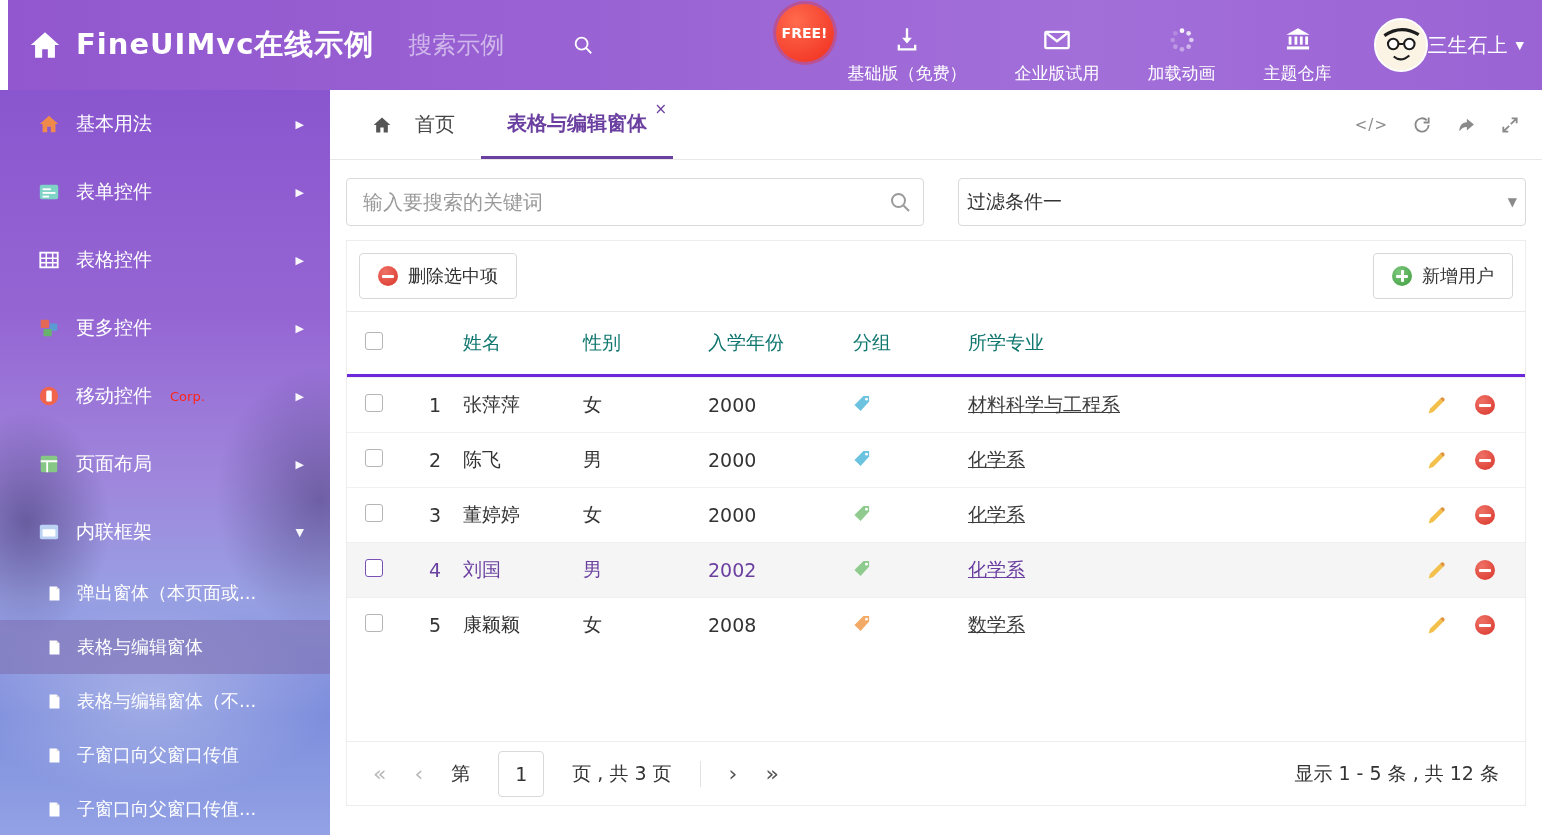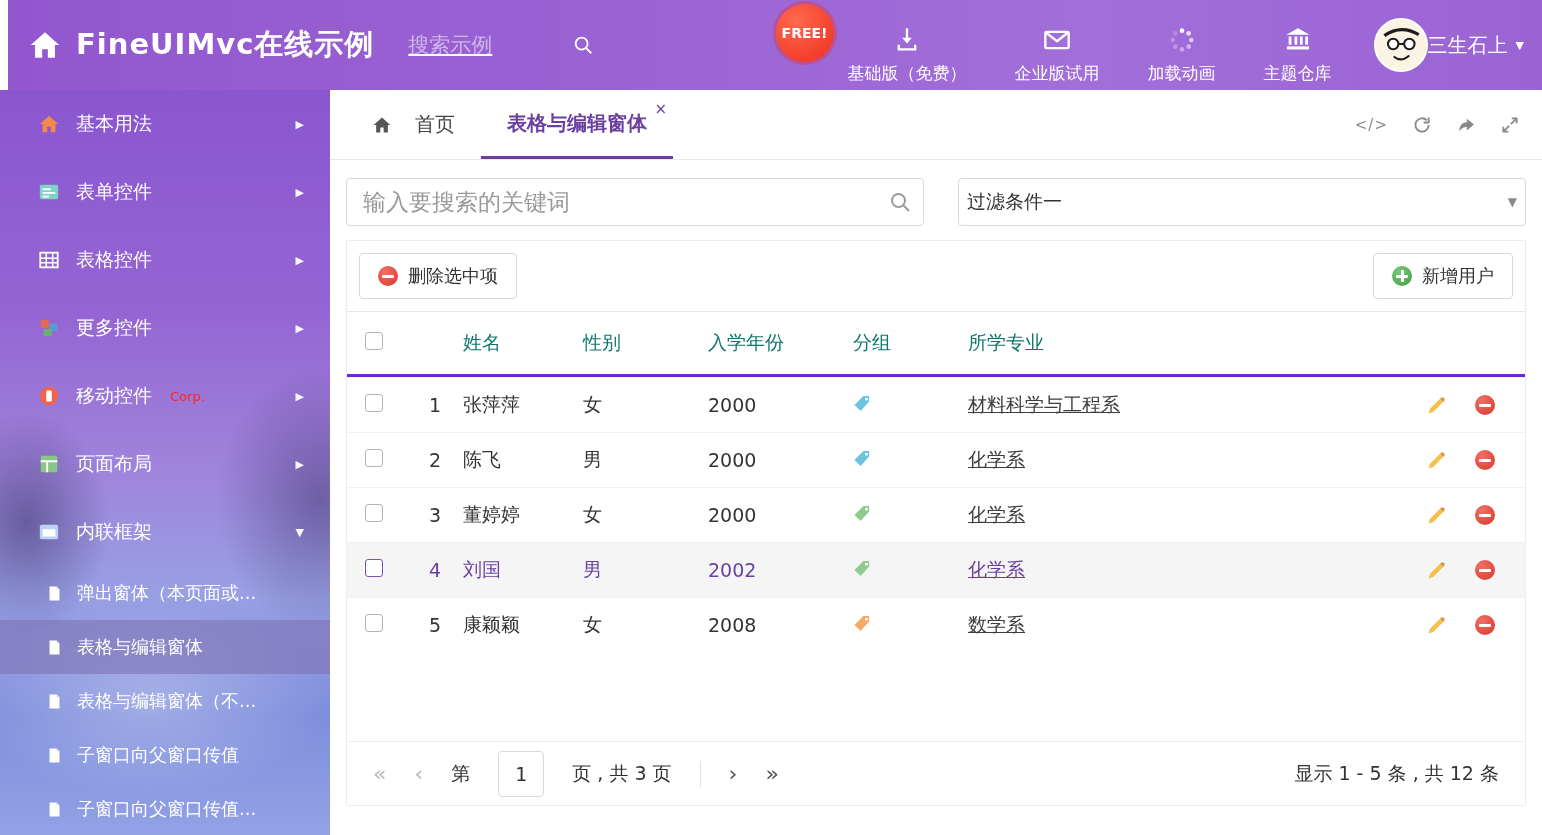--- a/index.html
+++ b/index.html
@@ -8,21 +8,21 @@
 
   
   .header { position:absolute; left:8px; top:0; width:1542px; height:90px;
     background:linear-gradient(90deg,#9257ce 0%,#9a63d4 40%,#a26fd9 70%,#9a63d4 100%);
     display:flex; align-items:center; color:#fff; z-index:5; }
   .logo-wrap { display:flex; align-items:center; gap:14px; padding-left:20px; }
   .logo-wrap svg { width:34px; height:34px; }
   .app-title { font-size:29px; font-weight:bold; letter-spacing:1px; }
   .hdr-search { display:flex; align-items:center; gap:14px; margin-left:34px; }
   .hdr-search input { background:transparent; border:none; outline:none; color:#fff;
-    font-size:21px; width:150px; font-family:inherit;text-decoration:underline; }
+    font-size:24px; width:150px; font-family:inherit; }
   .hdr-search input::placeholder { color:rgba(255,255,255,.55); }
   .hdr-nav { display:flex; margin-left:auto; align-items:flex-start; }
   .hdr-item { position:relative; display:flex; flex-direction:column; align-items:center;
     gap:8px; padding:20px 24px 0 24px; cursor:pointer; }
   .hdr-item svg { width:28px; height:28px; }
   .hdr-item .lbl { font-size:17px; white-space:nowrap; }
   .free-badge { position:absolute; left:-48px; top:-2px; width:58px; height:58px;
     background:radial-gradient(circle at 35% 30%,#ff6a4d,#ef2c1d); border-radius:50%;
     display:flex; align-items:center; justify-content:center; color:#fff; font-weight:bold;
     font-size:14px; box-shadow:0 0 0 3px rgba(239,44,29,.35); }
@@ -63,21 +63,21 @@
     font-weight:normal; cursor:pointer; }
   .tab-tools { position:absolute; right:22px; top:0; height:70px; display:flex;
     align-items:center; gap:24px; color:#8a8a8a; }
   .tab-tools .ticon { cursor:pointer; display:flex; align-items:center; }
   .tab-tools svg { width:20px; height:20px; }
   .code-txt { font-size:15px; letter-spacing:1px; }
 
   .filter-row { display:flex; gap:14px; padding:18px 16px 14px 16px; }
   .search-box { position:relative; flex:0 0 578px; }
   .search-box input { width:100%; height:48px; border:1px solid #d9d9d9; border-radius:4px;
-    padding:0 44px 0 16px; font-size:23px; color:#7f1d1d; outline:none; font-family:inherit; }
+    padding:0 44px 0 16px; font-size:20px; color:#7f1d1d; outline:none; font-family:inherit; }
   .search-box input::placeholder { color:#9a9a9a; }
   .search-box .mag { position:absolute; right:12px; top:12px; }
   .dropdown { flex:1; height:48px; border:1px solid #d9d9d9; border-radius:4px;
     display:flex; align-items:center; justify-content:space-between; padding:0 8px;
     font-size:19px; color:#333; cursor:pointer;margin-left:20px; }
   .dropdown .caret { color:#8a8a8a; font-size:12px; }
 
   .panel { margin:0 16px; border:1px solid #ededed; height:566px;
     display:flex; flex-direction:column; }
   .toolbar { display:flex; align-items:center; padding:12px 12px; }

